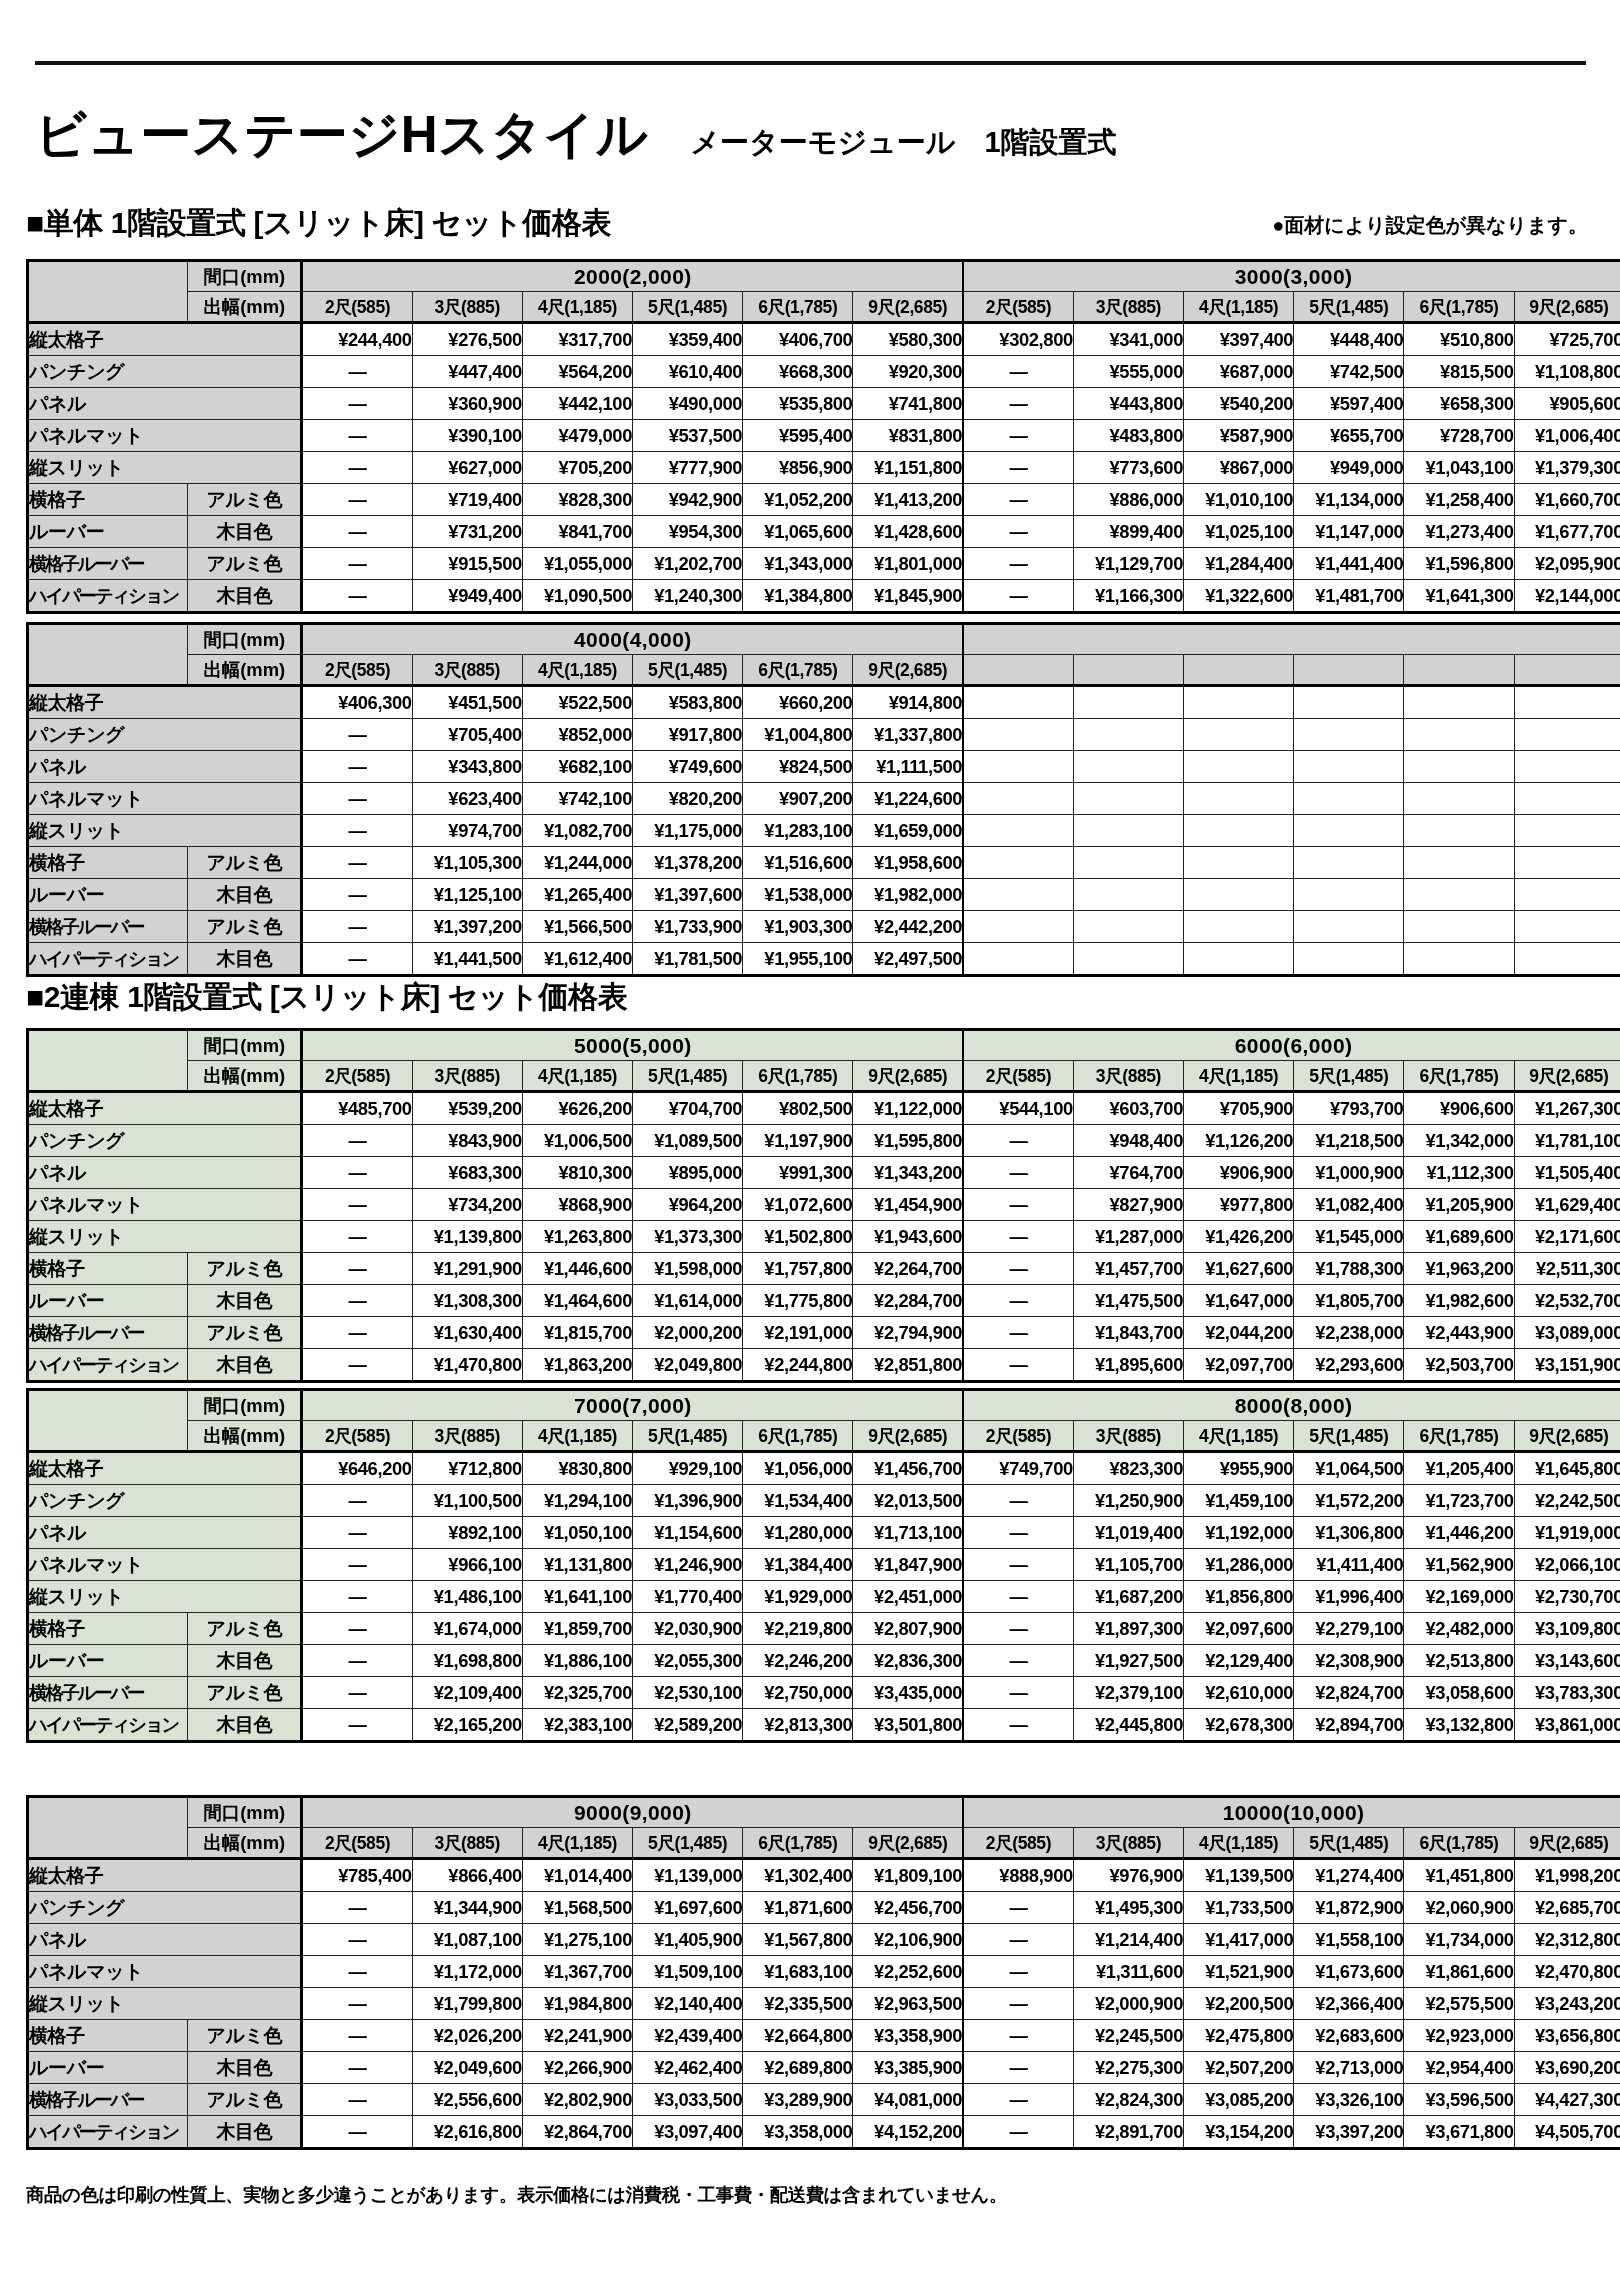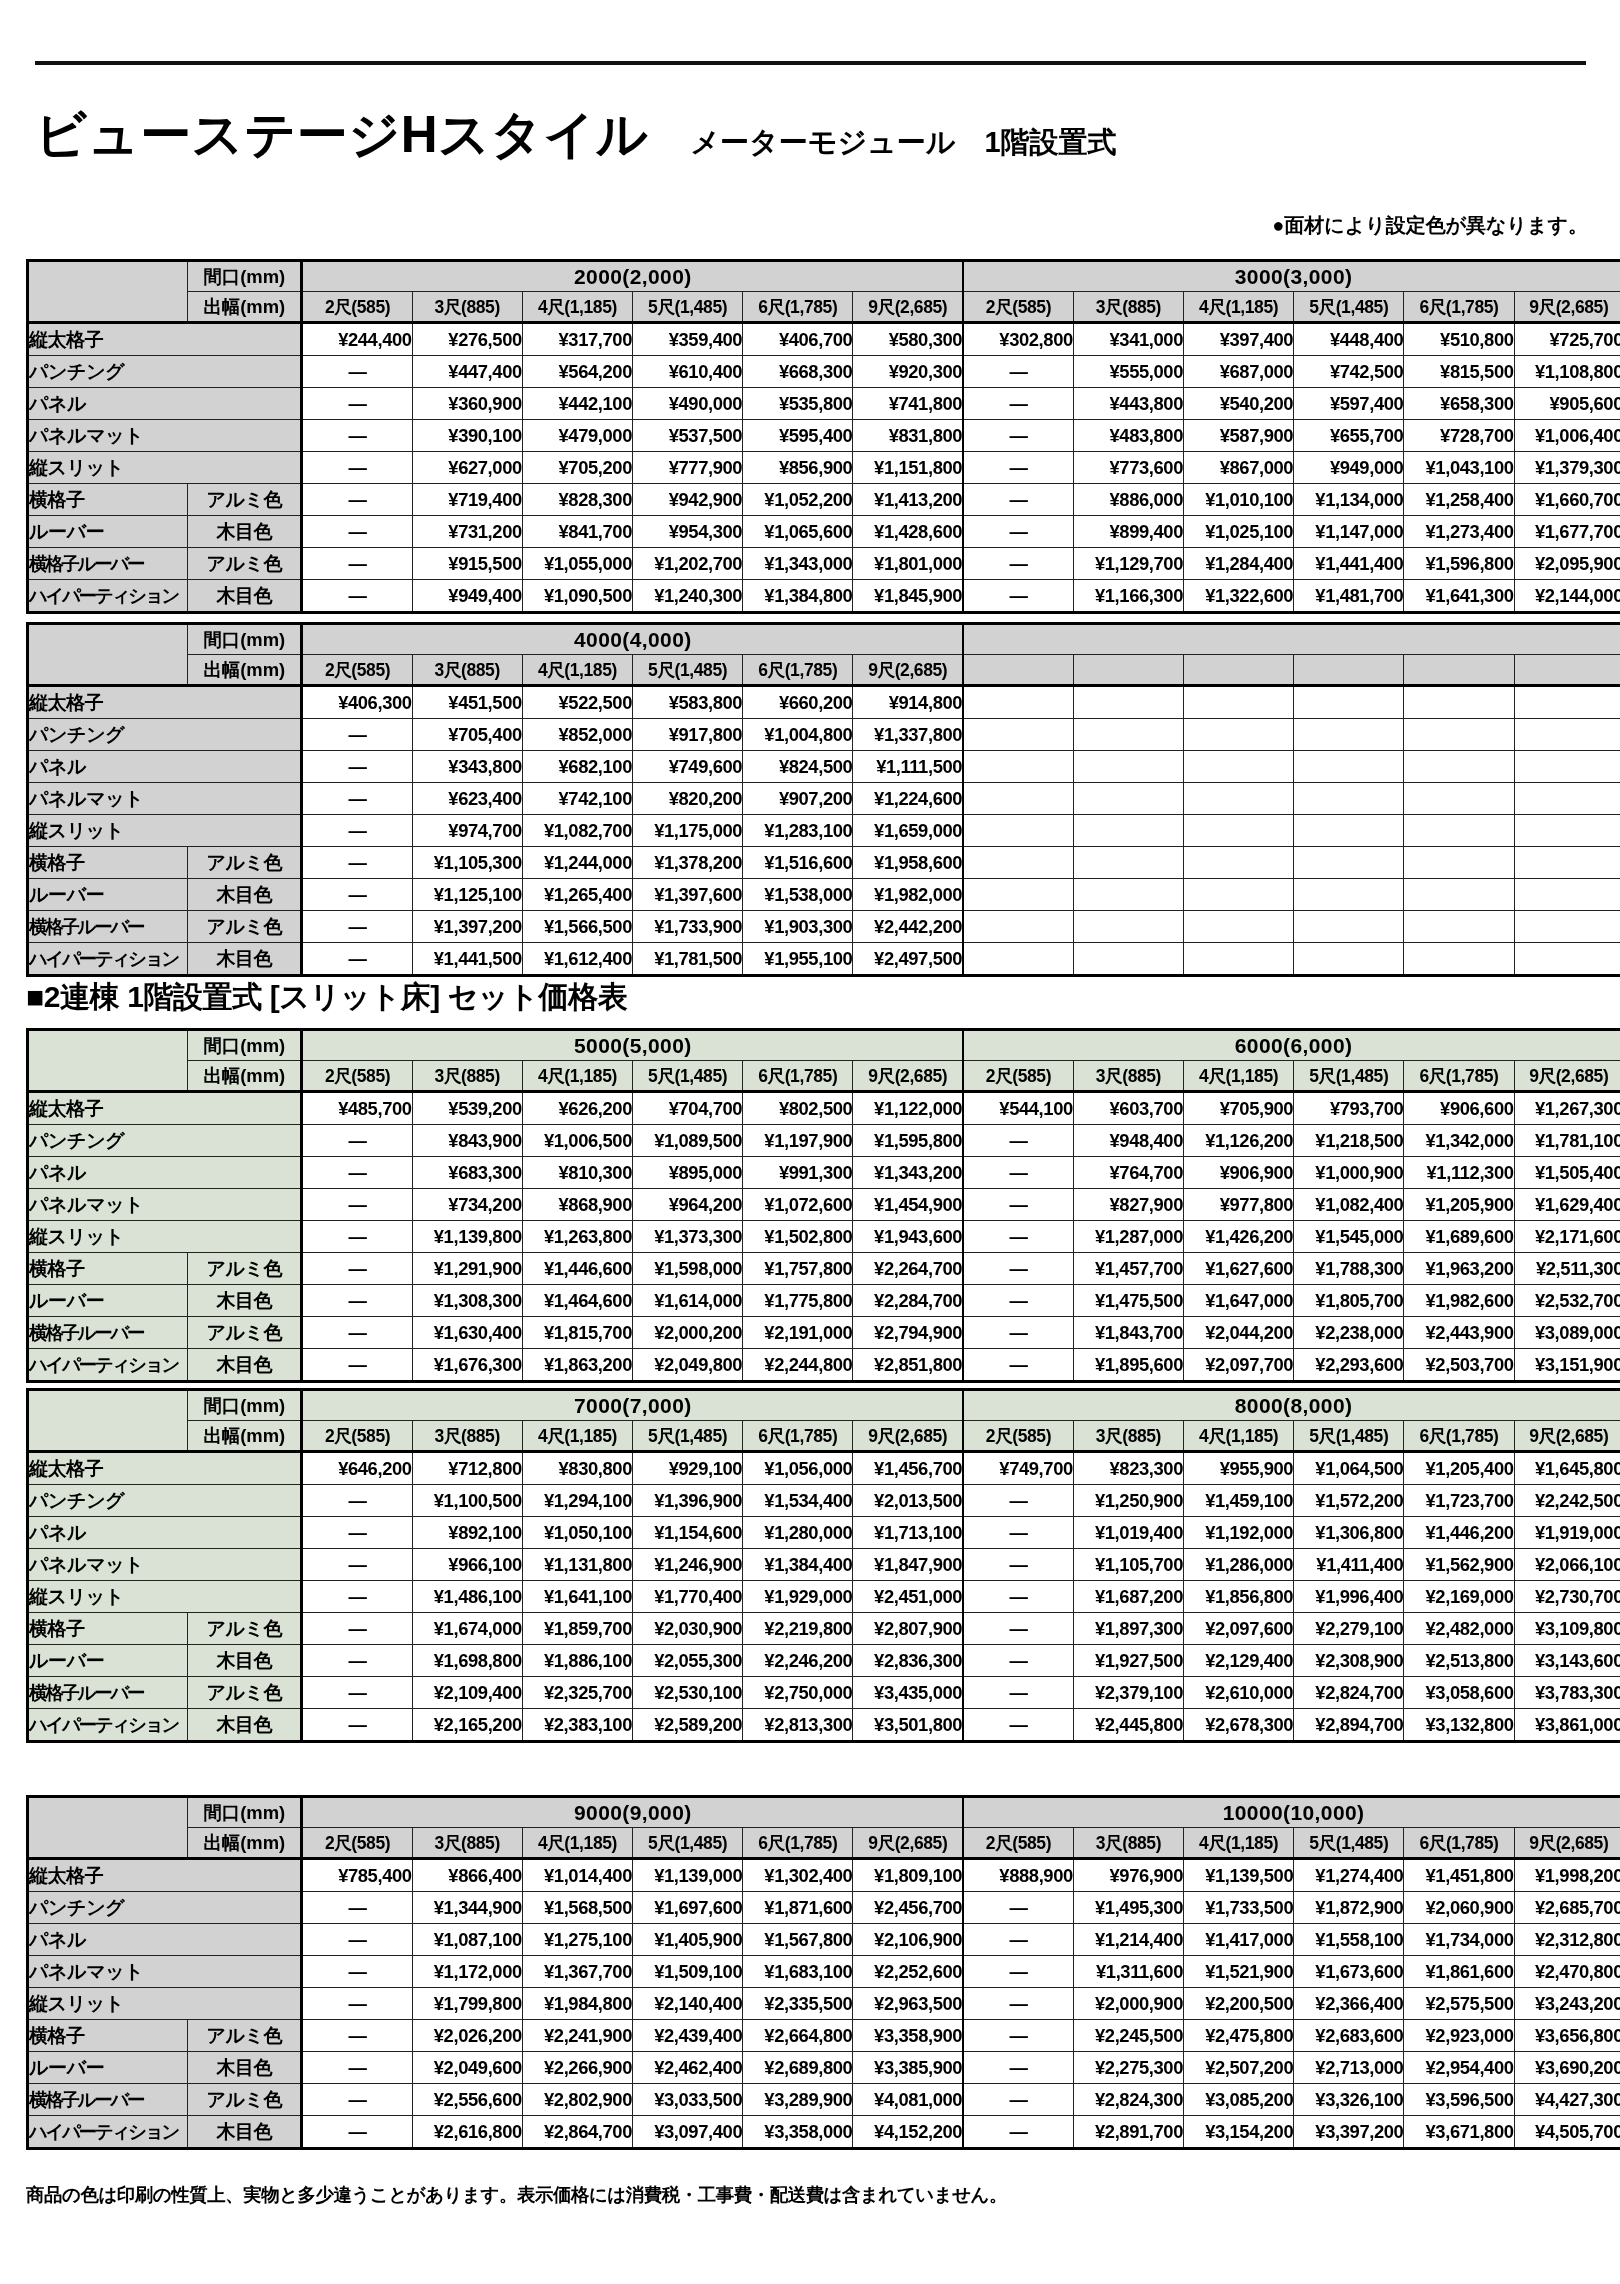--- a/index.html
+++ b/index.html
@@ -37,20 +37,21 @@
 </head>
 <body>
 
 <div class="page">
   <div class="top-rule"></div>
 
   <div class="title-row">
     <span class="title">ビューステージHスタイル</span><span class="subtitle">メーターモジュール　1階設置式</span>
   </div>
 
+  <div class="sec-heading" style="top:203px">■単体 1階設置式 [スリット床] セット価格表</div>
   <div class="note" style="top:212px">●面材により設定色が異なります。</div>
 
   <div class="tablewrap" style="top:259px">
     <table class="price gray" id="t0">
         <colgroup>
           <col style="width: 157px;">
           <col style="width: 112px;">
           <col style="width: 108px;">
           <col style="width: 108px;">
           <col style="width: 108px;">
@@ -580,21 +581,21 @@
             <td class="val">¥1,843,700</td>
             <td class="val">¥2,044,200</td>
             <td class="val">¥2,238,000</td>
             <td class="val">¥2,443,900</td>
             <td class="val">¥3,089,000</td>
           </tr>
           <tr class="dotted">
             <td class="plabel tight">ハイパーティション</td>
             <td class="sublabel">木目色</td>
             <td class="val thick-left dash">—</td>
-            <td class="val">¥1,676,300</td>
+            <td class="val">¥1,470,800</td>
             <td class="val">¥1,863,200</td>
             <td class="val">¥2,049,800</td>
             <td class="val">¥2,244,800</td>
             <td class="val">¥2,851,800</td>
             <td class="val sec-left dash">—</td>
             <td class="val">¥1,895,600</td>
             <td class="val">¥2,097,700</td>
             <td class="val">¥2,293,600</td>
             <td class="val">¥2,503,700</td>
             <td class="val">¥3,151,900</td>

